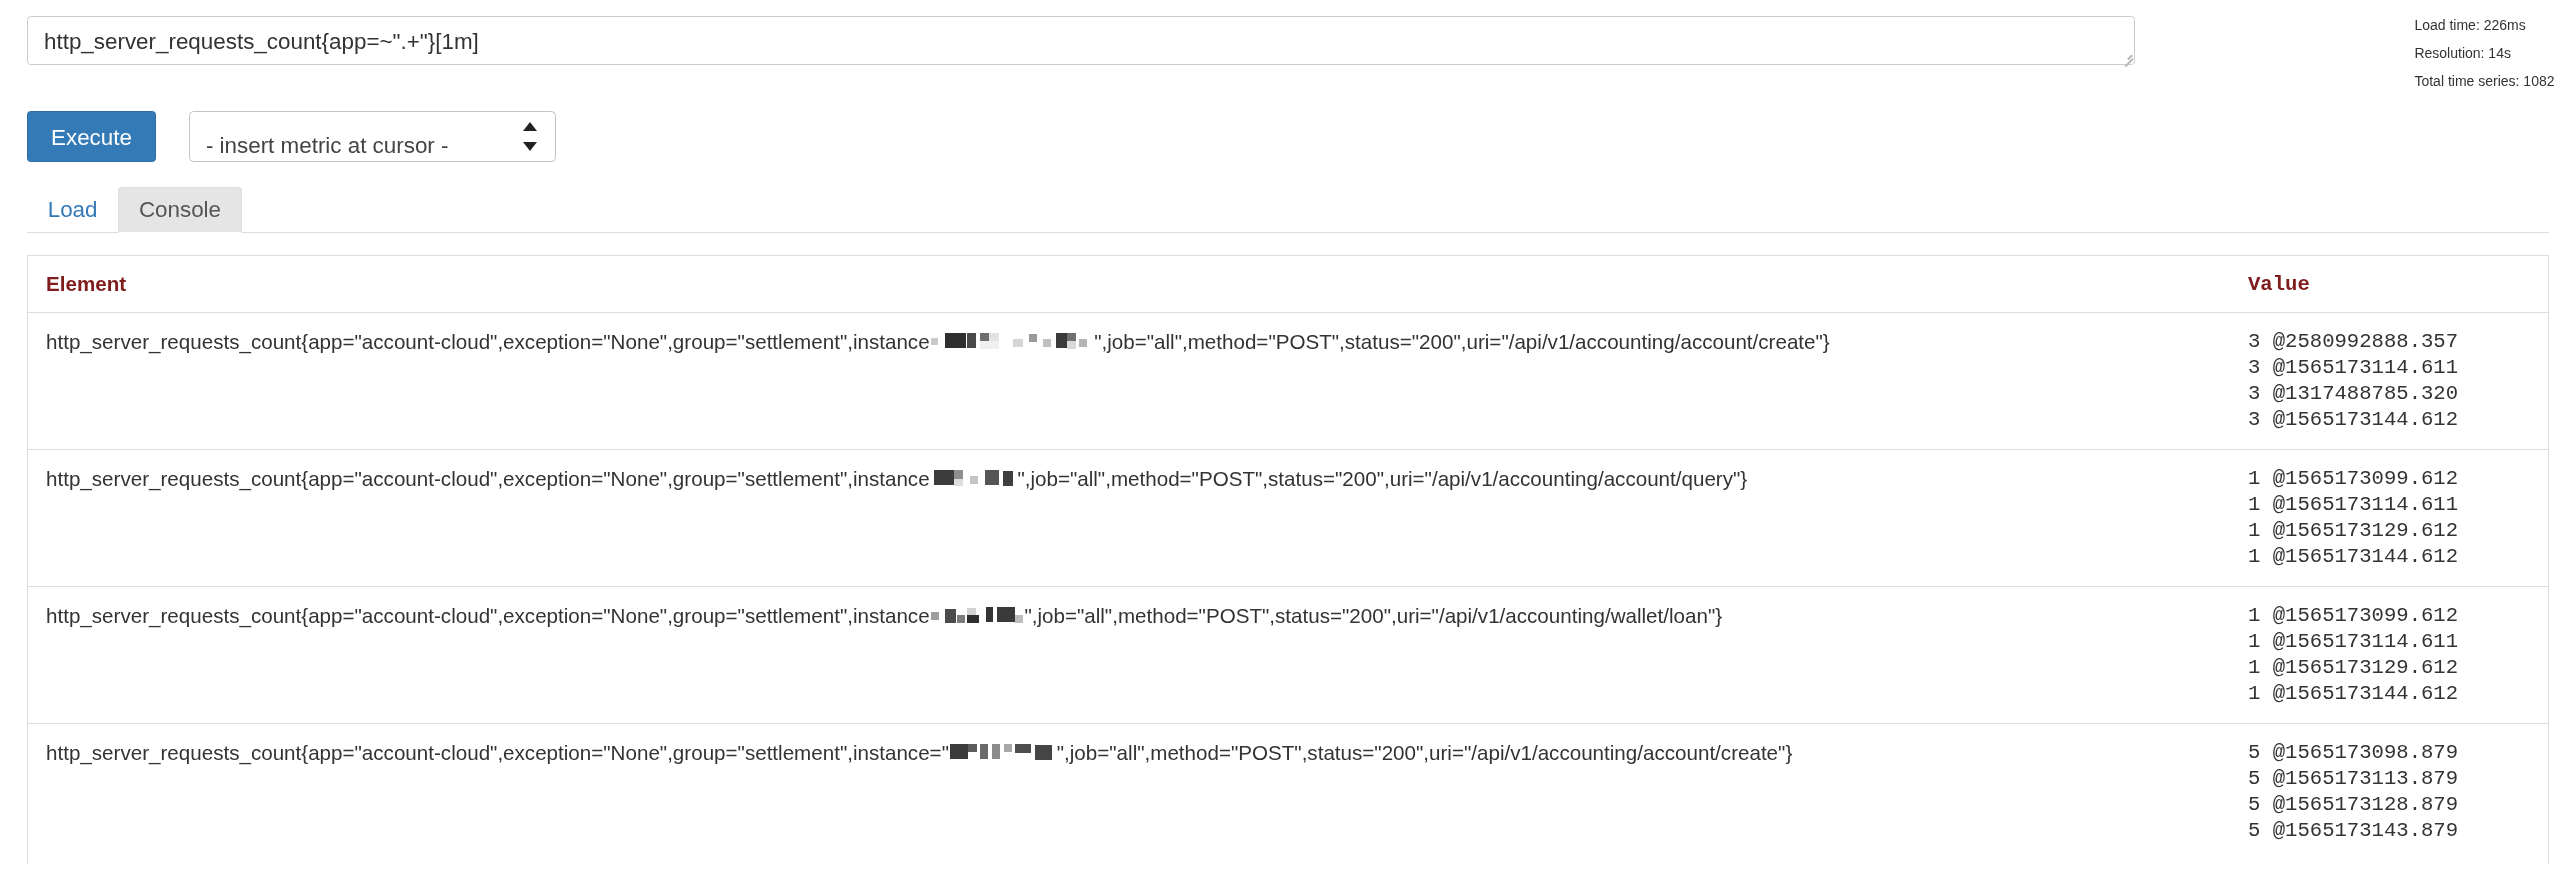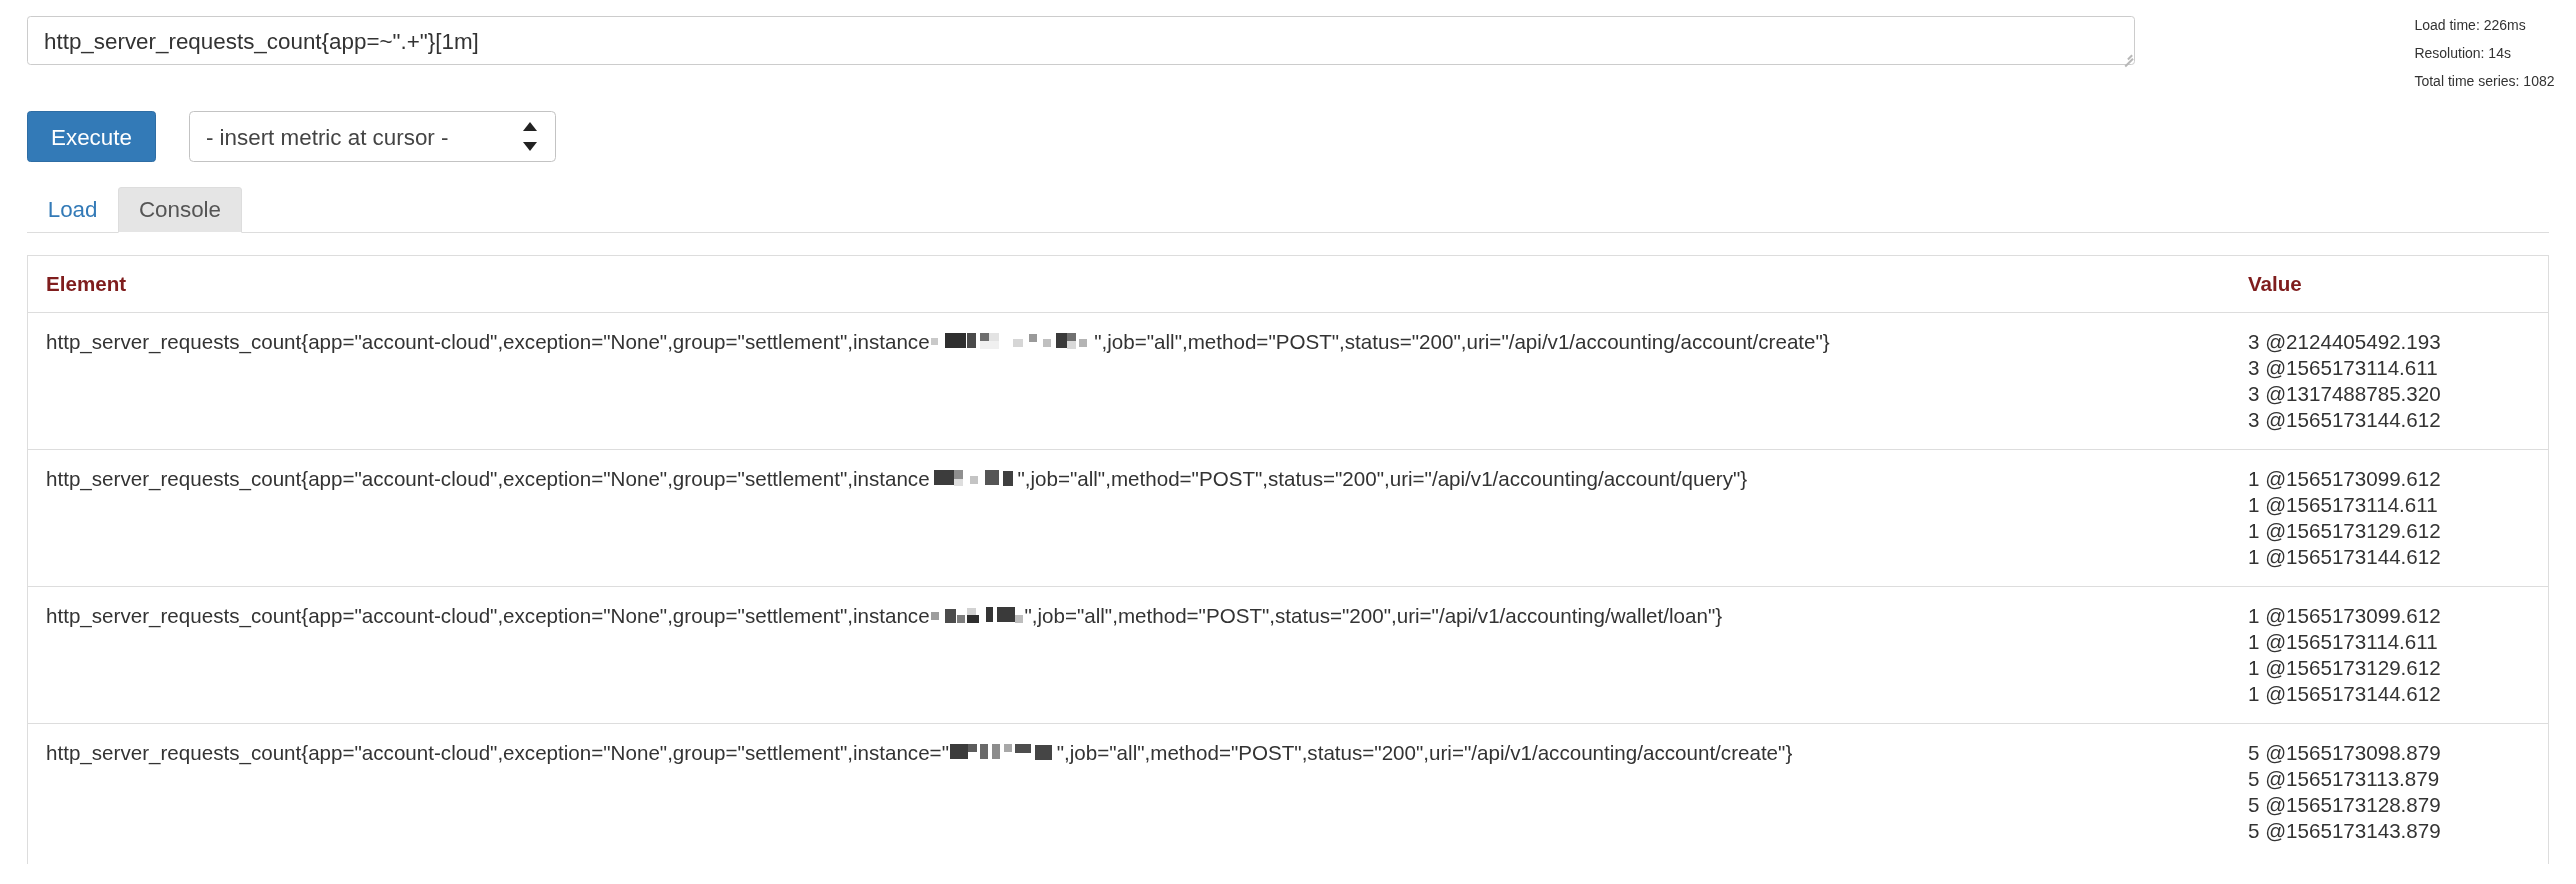--- a/index.html
+++ b/index.html
@@ -90,21 +90,21 @@
     margin-left: 33px;
     width: 367px;
     height: 51px;
     background: #ffffff;
     border: 0.9px solid #c3c3c3;
     border-radius: 4.5px;
     cursor: pointer;
   }
   .metric-select .label {
     position: absolute;
-    left: 16px; top: 0;
+    left: 16px; top: 8px;
     line-height: 51px;
     font-size: 22.4px;
     color: #444444;
     white-space: nowrap;
   }
   .spinner-icon {
     position: absolute;
     right: 18px; top: 50%;
     transform: translateY(-50%);
     width: 14.3px; height: 30px;
@@ -171,21 +171,21 @@
     white-space: nowrap;
   }
   table.results td {
     vertical-align: top;
     padding: 16px 0 16px 18px;
     border-top: 0.9px solid #dddddd;
     color: #333333;
   }
   table.results tr:first-child td { border-top: none; }
   th.col-element, td.col-element { width: 2202px; }
-  th.col-value,   td.col-value   { width: 320px; }
+  th.col-value,   td.col-value   { width: 320px; font-family: Liberation Mono, monospace; }
 
   .element-line {
     font-size: 20.6px;
     line-height: 25px;
     white-space: nowrap;
     overflow: hidden;
     display: flex;
     align-items: center;
   }
   .value-cell {
@@ -275,21 +275,21 @@
                 <span style="left:45px; top:1.8px;  width:11.6px; height:15px; background:#3a3a3a;"></span>
                 <span style="left:56px; top:1.8px;  width:9px; height:7.2px;  background:#707070;"></span>
                 <span style="left:56px; top:9px; width:9px; height:8px;  background:#d9d9d9;"></span>
                 <span style="left:68px; top:7.2px;  width:8px;  height:8px;  background:#b4b4b4;"></span>
               </span>
               <span>",job="all",method="POST",status="200",uri="/api/v1/accounting/account/create"}</span>
             </div>
           </td>
           <td class="col-value">
             <div class="value-cell">
-              <div>3 @2124405492.193</div>
+              <div>3 @2580992888.357</div>
               <div>3 @1565173114.611</div>
               <div>3 @1317488785.320</div>
               <div>3 @1565173144.612</div>
             </div>
           </td>
         </tr>
 
         <tr>
           <td class="col-element">
             <div class="element-line">

